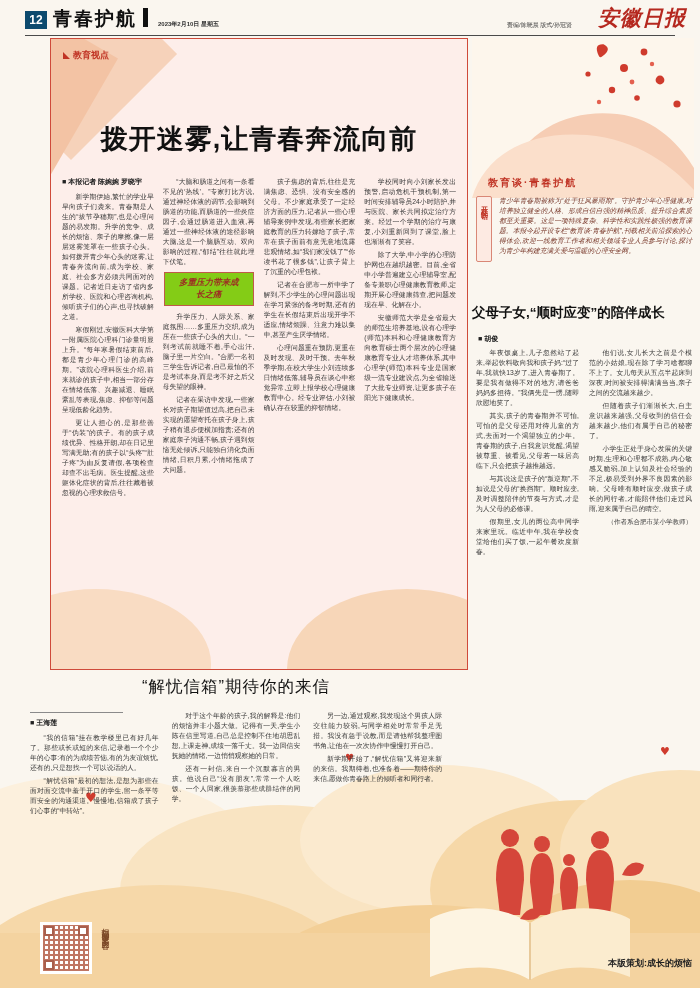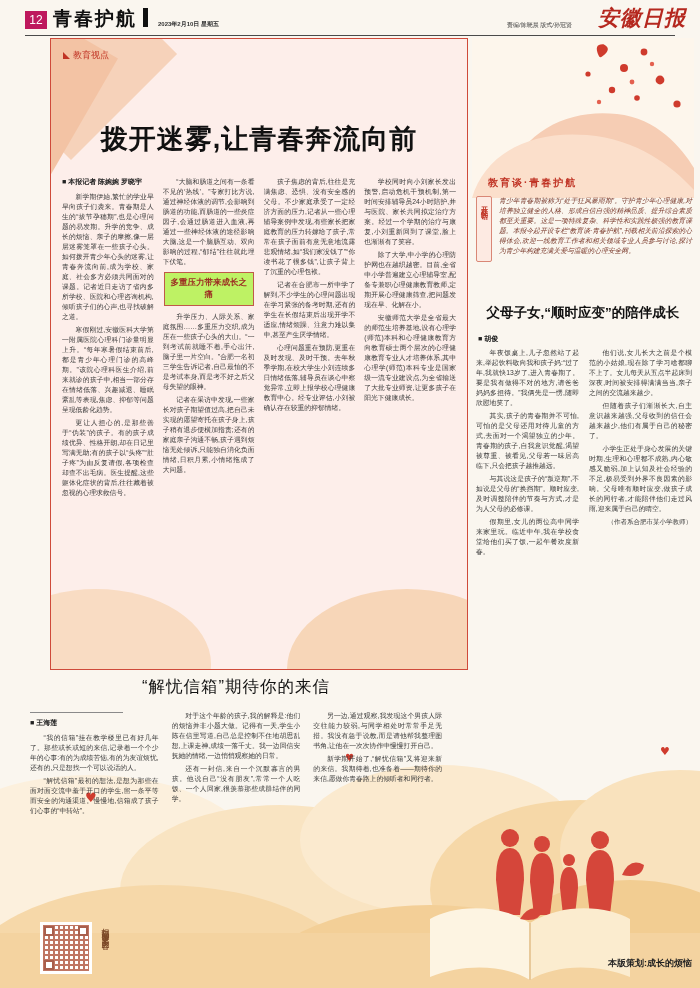--- a/index.html
+++ b/index.html
@@ -5,22 +5,22 @@
   * { margin:0; padding:0; box-sizing:border-box; }
   html,body { width:700px; height:988px; }
   body {
     position:relative; overflow:hidden;
     font-family:"Liberation Sans","DejaVu Sans",sans-serif;
     background:#faf6ef; color:#333;
   }
   .abs { position:absolute; }
 
   
-  .pagenum { left:25px; top:11px; width:22px; height:18px; background:#be185d; color:#fff;
-    font-size:12px; font-weight:normal; text-align:center; line-height:18px; }
+  .pagenum { left:25px; top:11px; width:22px; height:18px; background:#0c4a6e; color:#fff;
+    font-size:12px; font-weight:bold; text-align:center; line-height:18px; }
   .section-title { left:53px; top:6px; font-size:19px; font-weight:bold; color:#101010; letter-spacing:2px; }
   .title-bar { left:143px; top:8px; width:5px; height:19px; background:#101010; }
   .page-date { left:158px; top:20px; font-size:6px; color:#333; font-weight:bold; }
   .editors { right:128px; top:21px; font-size:6px; color:#444; }
   .masthead { right:14px; top:4px; font-size:21px; font-weight:bold; font-style:italic;
     font-family:"DejaVu Serif","Liberation Serif",serif; color:#b5281f; letter-spacing:1px; }
   .header-rule { left:25px; top:35px; width:650px; height:1px; background:#4a4a4a; }
 
   
   .cloud { position:absolute; border-radius:50%; z-index:0; }
@@ -31,55 +31,55 @@
   .main-box { left:50px; top:38px; width:418px; height:632px;
     background:#fdeeea; border:1.5px solid #cf4a3a; overflow:hidden; z-index:2; }
   .deco-tl { position:absolute; left:-55px; top:-60px; width:150px; height:150px;
     background:#f6d2ba; transform:rotate(45deg); }
   .deco-tl2 { position:absolute; left:-80px; top:-20px; width:120px; height:140px;
     background:#f3c3a4; transform:rotate(30deg); }
   .deco-bl { position:absolute; left:-70px; bottom:-70px; width:230px; height:150px;
     background:#f9dcc3; border-radius:50%; }
   .deco-br { position:absolute; right:-60px; bottom:-80px; width:240px; height:160px;
     background:#f7d6b8; border-radius:50%; }
-  .tag { position:absolute; left:12px; top:10px; font-size:9px; font-weight:normal; color:#c03425; }
+  .tag { position:absolute; left:12px; top:10px; font-size:9px; font-weight:bold; color:#c03425; }
   .tag-icon { display:inline-block; width:0; height:0; border-left:7px solid #c03425;
     border-top:7px solid transparent; vertical-align:middle; margin-right:3px; }
   .kicker { position:absolute; left:0; right:0; top:62px; text-align:center;
     font-size:9.5px; font-weight:bold; color:#1c1c1c; }
   .main-title { position:absolute; left:0; right:0; top:82px; text-align:center;
     font-size:27px; font-weight:bold; color:#111; letter-spacing:1px; }
   .main-cols { position:absolute; left:11px; right:11px; top:138px; bottom:8px;
     display:flex; gap:9px; }
   .mcol { flex:1; overflow:hidden; }
   .byline { font-size:7px; font-weight:bold; color:#222; margin-bottom:5px; }
   .bodyp { font-size:6.8px; line-height:10px; text-align:justify; color:#3a3a3a;
     text-indent:13.6px; margin-bottom:3px; }
-  .subhead-box { border:1px solid #c05a4a; background:#bef264; color:#9c2f23; font-weight:bold;
-    font-size:8.5px; text-align:center; padding:4px 2px; margin:5px 1px 6px 1px; }
+  .subhead-box { border:1px solid #c05a4a; background:#84cc16; color:#9c2f23; font-weight:bold;
+    font-size:8.5px; text-align:center; padding:4px 10px; margin:5px 1px 6px 1px;font-style:italic; }
 
   
   .letter-art { left:30px; top:676px; width:412px; z-index:2; }
   .letter-title { text-align:center; font-size:16.5px; font-weight:normal; color:#111; letter-spacing:1px; }
   .letter-cols { display:flex; gap:13px; margin-top:13px; height:225px; overflow:hidden; }
   .lcol { flex:1; overflow:hidden; }
   .mini-rule { width:72%; height:1px; background:#8a8a8a; margin:1px 0 5px 0; }
 
   
   .sidebar { left:472px; top:38px; width:222px; height:880px; z-index:2; }
   .illo { position:absolute; left:0; top:0; width:222px; height:160px; }
   .edu-label { position:absolute; left:16px; top:138px; font-size:10px; font-weight:bold;
     color:#c03425; letter-spacing:2px; }
   .intro-wrap { position:absolute; left:4px; top:158px; right:2px; display:flex; }
   .intro-tab { writing-mode:vertical-rl; font-size:7px; font-weight:bold; color:#c03425;
     border:1px solid #d98776; background:#fdeae2; padding:4px 2px; height:66px;
     border-radius:2px; margin-right:7px; letter-spacing:2px; flex:0 0 auto; }
   .intro-text { flex:1; font-size:6.8px; line-height:10px; font-style:italic; color:#7a3a2c;
     text-align:justify; }
-  .sb-title { position:absolute; left:0; right:0; top:266px; text-align:center;
+  .sb-title { position:absolute; left:0; right:0; top:266px; 
     font-size:13.5px; font-weight:bold; color:#111; }
   .sb-byline { position:absolute; left:6px; top:296px; font-size:7px; font-weight:bold; color:#222; }
   .sb-cols { position:absolute; left:4px; right:2px; top:310px; height:505px; display:flex; gap:10px; }
   .scol { flex:1; overflow:hidden; }
   .author-note { text-align:right; font-size:6.5px; color:#444; margin-top:4px; }
 
   
   .plan { right:8px; top:957px; font-size:9px; font-weight:bold; color:#222; z-index:3; }
   .qr-wrap { left:40px; top:922px; display:flex; z-index:3; }
   .qr { width:52px; height:52px; background:#fff; padding:3px; position:relative; }

